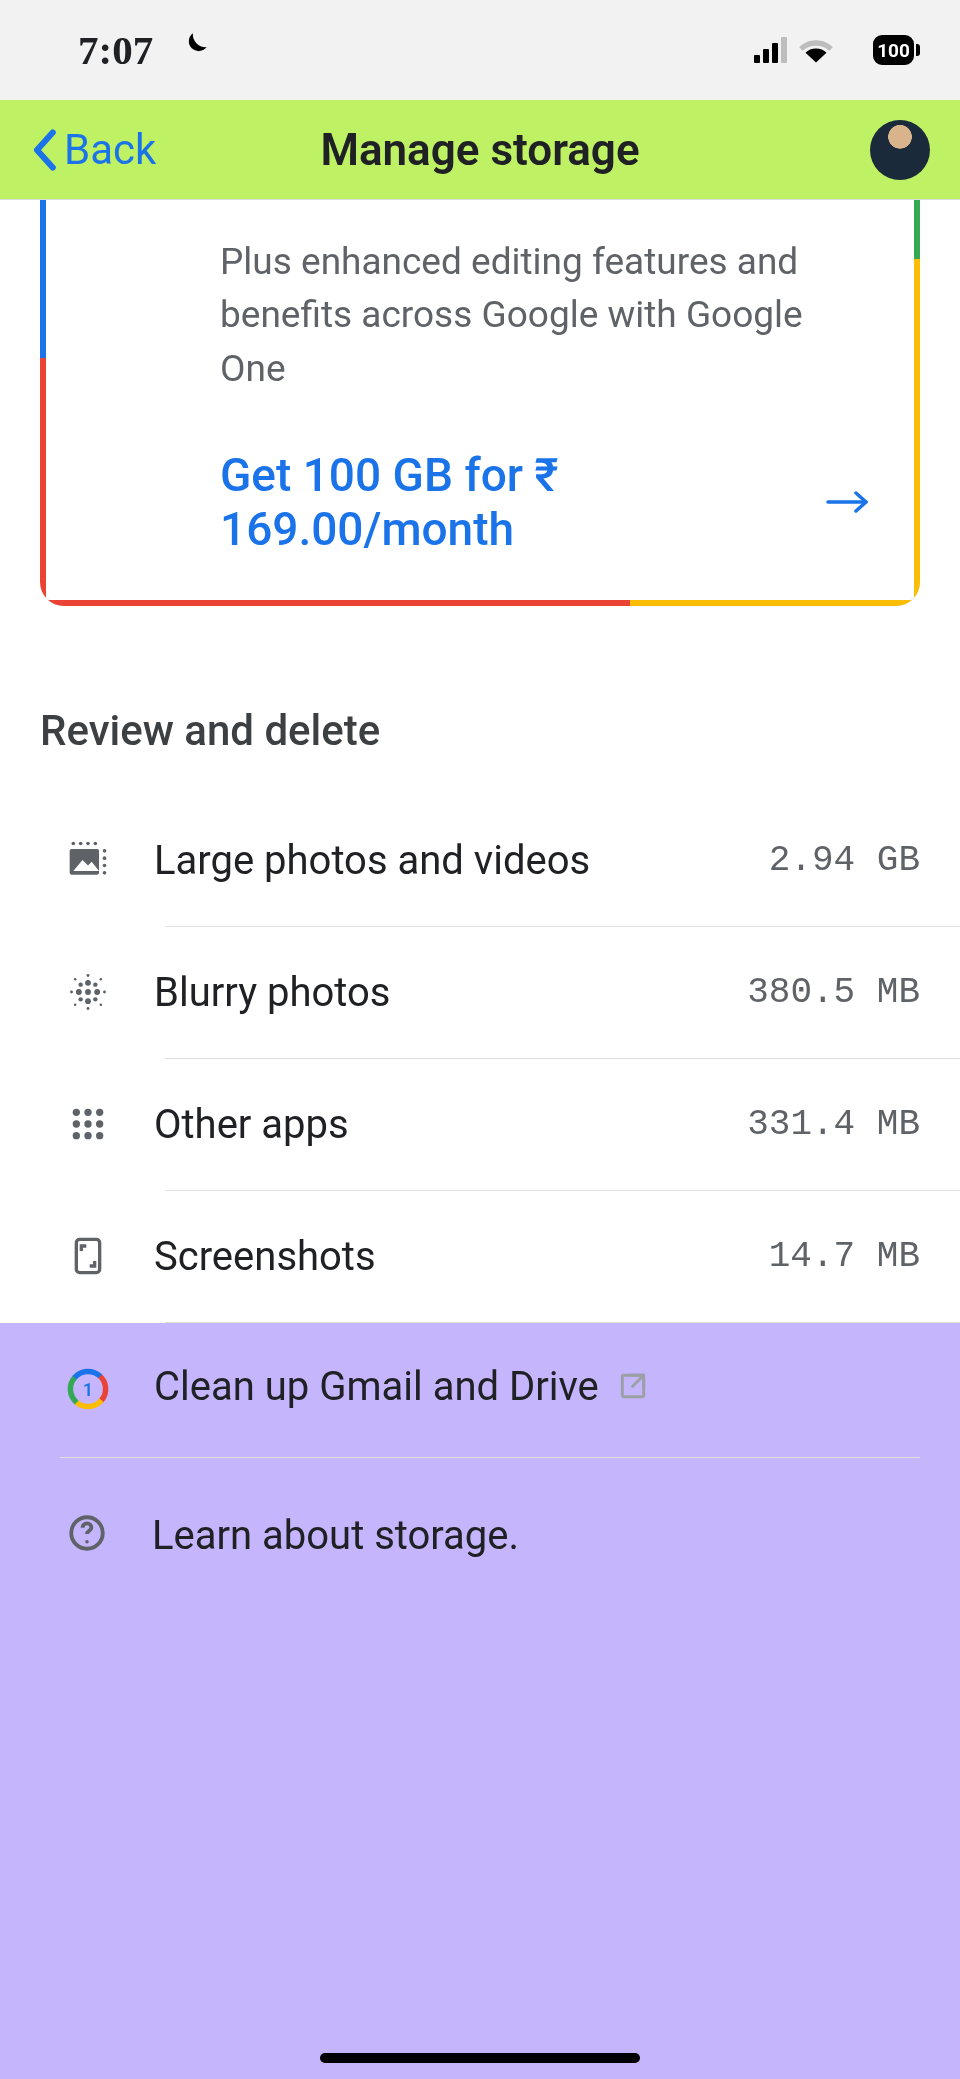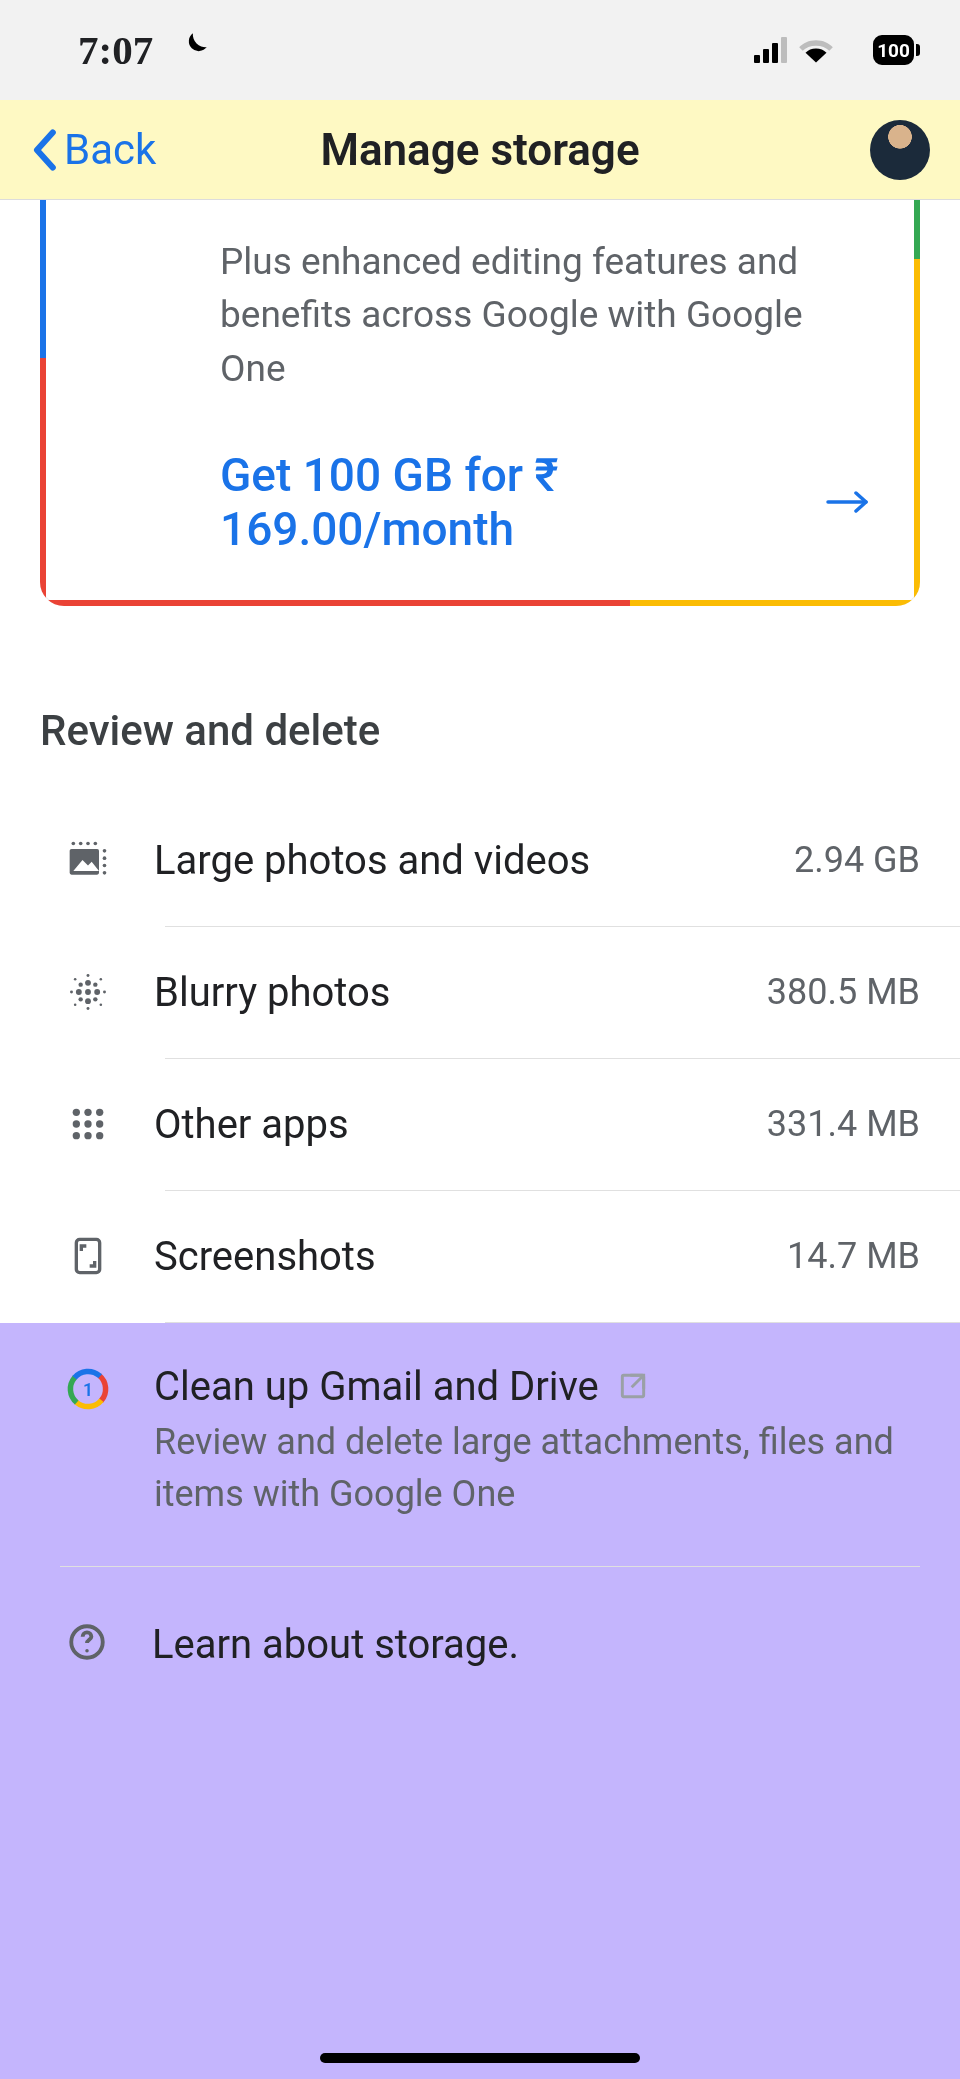--- a/index.html
+++ b/index.html
@@ -40,21 +40,21 @@
     font-size: 19px; font-weight: 700; position: relative; background:#000; color:#fff;margin-left:28px;
   }
   .battery-tip { width: 4px; height: 12px; background: #000; border-radius: 0 3px 3px 0; margin-left: 2px; }
 
   
   .nav-bar {
     height: 100px;
     display: flex;
     align-items: center;
     padding: 0 30px;
-    background: #fef9c3;
+    background: #bef264;
     border-bottom: 1px solid #dcdcdc;
     position: relative;
   }
   .back-btn {
     display: flex; align-items: center; gap: 6px;
     color: #1a73e8; font-size: 42px; font-weight: 400;
   }
   .back-chevron svg { width: 28px; height: 42px; display:block; }
   .nav-title {
     position: absolute; left: 0; right: 0; text-align: center;
@@ -110,21 +110,21 @@
 
   
   .review-list { background:#fff; }
   .review-row {
     display:flex; align-items:center; gap: 44px;
     padding: 42px 40px 42px 66px;
   }
   .review-divider { height:1px; background:#e0e0e0; margin-left:165px; }
   .review-icon { width:44px; height:44px; color:#5f6368; flex:none; display:flex; align-items:center; justify-content:center;}
   .review-label { font-size:40px; color:#202124; flex:1; }
-  .review-size { font-size:36px; color:#5f6368; white-space:nowrap; }
+  .review-size { font-size:36px; color:#5f6368; white-space:nowrap;font-family:Liberation Mono, monospace; }
 
   
   .other-title {
     font-size: 42px; font-weight: 500; color:#3c4043;
     padding: 90px 40px 30px 40px;
   }
   .suggest-row {
     display:flex; gap:44px; padding: 40px 40px 34px 66px; align-items:flex-start;
   }
   .suggest-icon { width:44px; height:44px; flex:none; margin-top:4px;}
@@ -321,21 +321,20 @@
       <div class="suggest-head">
         <span class="suggest-title">Clean up Gmail and Drive</span>
         <span class="ext-icon">
           <svg viewBox="0 0 24 24" fill="none" stroke="currentColor" stroke-width="2.2">
               <rect x="4" y="4" width="16" height="16" rx="1"></rect>
               <polyline points="10,4 20,4 20,14"></polyline>
               <line x1="20" y1="4" x2="11" y2="13"></line>
             </svg>
         </span>
       </div>
-      <div class="suggest-sub">Review and delete large attachments, files and items with Google One</div>
     </div>
   </div>
   <div class="suggest-divider"></div>
 
   <div class="learn-row">
     <span class="help-icon">
       <svg viewBox="0 0 24 24" fill="none" stroke="currentColor" stroke-width="2.2">
           <circle cx="12" cy="12" r="9"></circle>
           <path d="M9.5 9a2.5 2.5 0 0 1 5 0c0 1.5-2.5 2-2.5 3.5"></path>
           <circle cx="12" cy="17" r="1" fill="currentColor" stroke="none"></circle>

